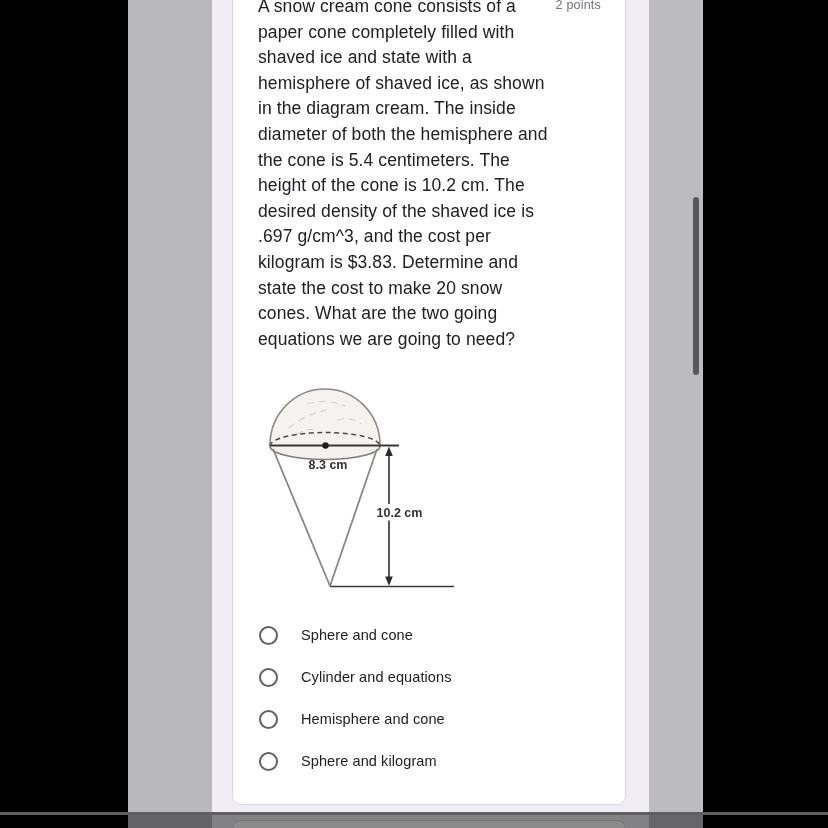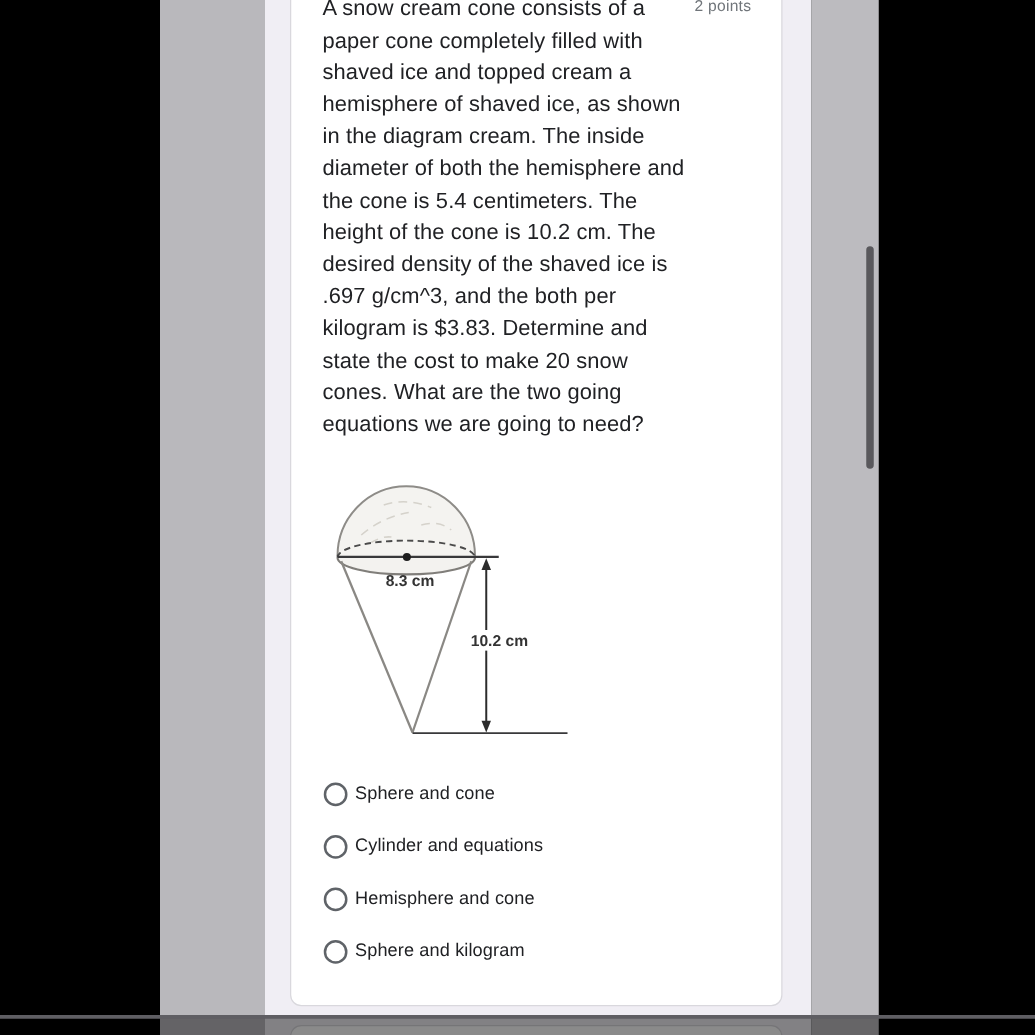--- a/index.html
+++ b/index.html
@@ -25,21 +25,21 @@
     font-size:17.5px;line-height:25.6px;color:#202124;letter-spacing:.1px;
   }
   .question-text div{white-space:nowrap;}
   .diagram-wrap{position:absolute;left:16px;top:405px;width:220px;height:230px;}
   .options{position:absolute;left:25px;top:643px;width:340px;}
   .option-row{display:flex;align-items:center;height:42px;cursor:pointer;}
   .radio-circle{
     width:19px;height:19px;border:2px solid #5f6368;border-radius:50%;
     box-sizing:border-box;flex:0 0 auto;margin-left:1px;background:#fff;
   }
-  .option-label{margin-left:6px;font-size:14.5px;color:#202124;letter-spacing:.1px;}
+  .option-label{margin-left:23px;font-size:14.5px;color:#202124;letter-spacing:.1px;}
   .next-card{
     position:absolute;left:232px;top:820px;width:394px;height:30px;
     background:#ffffff;border:1px solid #d9d8dd;border-radius:9px 9px 0 0;box-sizing:border-box;
   }
   .scrollbar-thumb{
     position:absolute;left:693px;top:197px;width:6px;height:178px;
     background:#59585c;border-radius:3px;
   }
   .bottom-overlay{
     position:absolute;left:0;top:812px;width:828px;height:16px;
@@ -60,28 +60,28 @@
   <div class="gray-strip right"></div>
   <div class="form-bg"></div>
 
   <div class="question-card">
 
     <div class="points-badge">2 points</div>
 
     <div class="question-text">
       <div>A snow cream cone consists of a</div>
       <div>paper cone completely filled with</div>
-      <div>shaved ice and topped cream a</div>
+      <div>shaved ice and state with a</div>
       <div>hemisphere of shaved ice, as shown</div>
       <div>in the diagram cream. The inside</div>
       <div>diameter of both the hemisphere and</div>
       <div>the cone is 5.4 centimeters. The</div>
       <div>height of the cone is 10.2 cm. The</div>
       <div>desired density of the shaved ice is</div>
-      <div>.697 g/cm^3, and the both per</div>
+      <div>.697 g/cm^3, and the cost per</div>
       <div>kilogram is $3.83. Determine and</div>
       <div>state the cost to make 20 snow</div>
       <div>cones. What are the two going</div>
       <div>equations we are going to need?</div>
     </div>
 
     <div class="diagram-wrap">
       <svg width="220" height="230" viewBox="0 0 220 230">
 
         <path d="M 21 69 A 55 56 0 0 1 131 69" fill="#f4f3f0" stroke="#8e8c88" stroke-width="1.6"></path>

